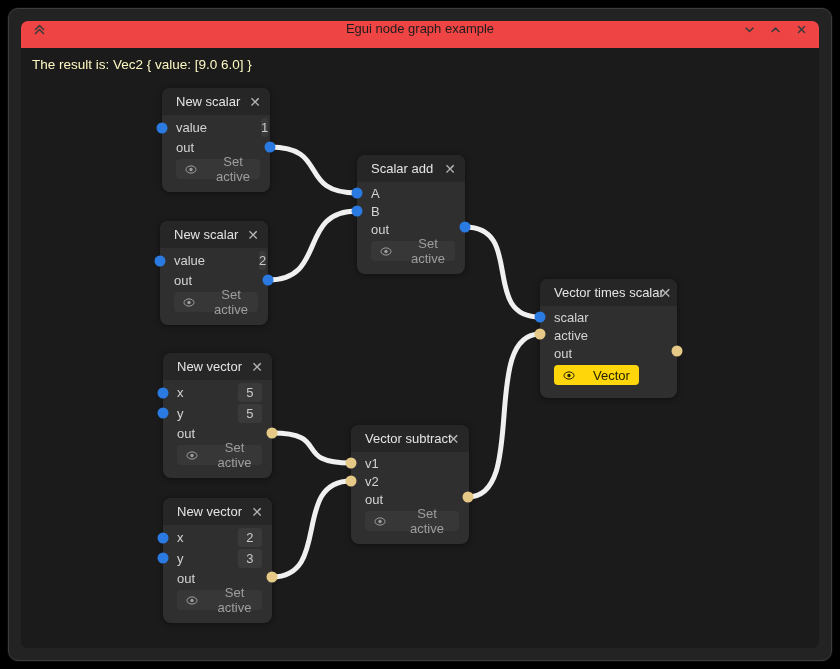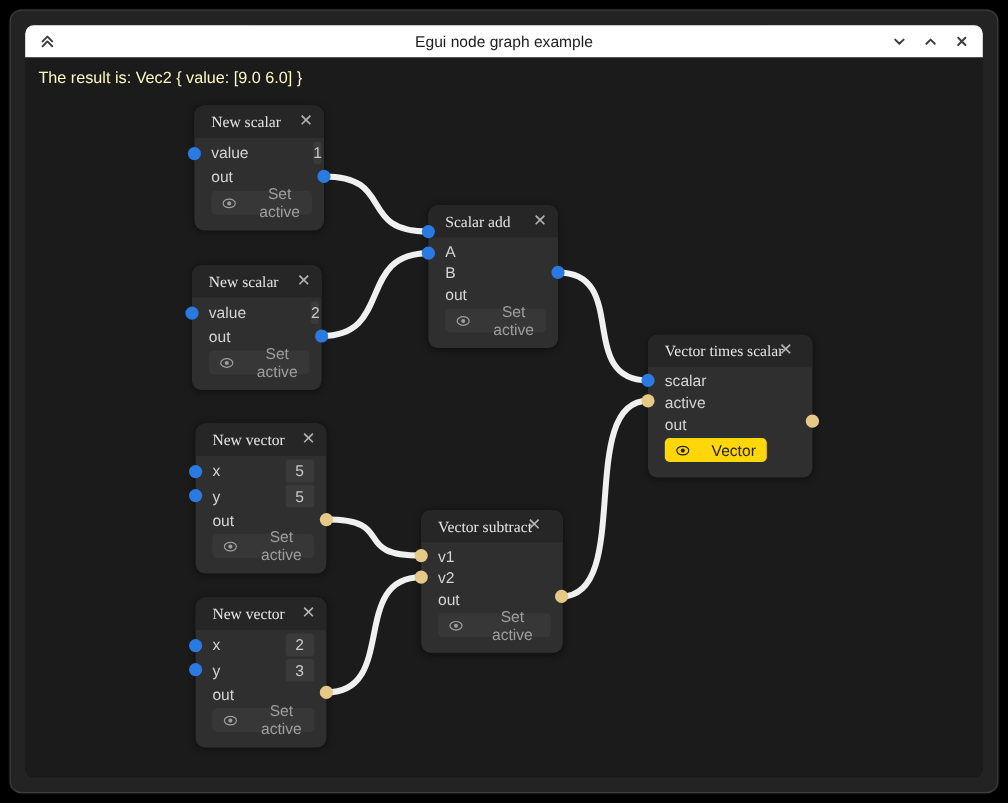--- a/index.html
+++ b/index.html
@@ -9,22 +9,22 @@
     -webkit-font-smoothing:antialiased;
   }
   
   .window{
     position:absolute;left:8px;top:8px;width:822px;height:651px;
     background:#232323;border:1px solid #3d3d3d;border-radius:10px;
     box-shadow:0 0 0 1px #0a0a0a, 0 4px 14px rgba(0,0,0,.6);
   }
   .titlebar{
     position:absolute;left:12px;top:12px;right:12px;height:27px;
-    background:#ffffff;border-radius:7px 7px 0 0;
-    display:flex;align-items:center;
+    background:#ef4444;border-radius:7px 7px 0 0;
+    display:flex;align-items:flex-start;
   }
   .titlebar .title{
     position:absolute;left:0;right:0;text-align:center;
     font-size:13px;color:#1d1d1d;pointer-events:none;
   }
   .tb-icon{width:16px;height:16px;display:flex;align-items:center;justify-content:center;cursor:default;}
   .tb-icon svg{stroke:#3c3c3c;stroke-width:1.6;fill:none;stroke-linecap:round;stroke-linejoin:round;}
   .tb-left{margin-left:10px;z-index:2;}
   .tb-right{margin-left:auto;margin-right:10px;display:flex;gap:10px;z-index:2;}
   .content{
@@ -35,21 +35,21 @@
     position:absolute;left:32px;top:57px;font-size:13.5px;color:#fef9c3;
   }
   
   .node{
     position:absolute;background:#2f2f2f;border-radius:8px;
     box-shadow:0 1px 6px rgba(0,0,0,.45);
     font-size:13px;color:#d9d9d9;
   }
   .node-header{
     background:#262626;border-radius:8px 8px 0 0;height:27px;
-    display:flex;align-items:center;padding:0 9px 0 14px;font-family:Liberation Serif, serif;
+    display:flex;align-items:center;padding:0 9px 0 14px;
   }
   .node-title{color:#e4e4e4;white-space:nowrap;}
   .node-close{
     margin-left:auto;color:#b4b4b4;font-size:14px;line-height:14px;cursor:default;
   }
   .node-body{padding:2px 10px 13px 14px;}
   .row{height:18px;display:flex;align-items:center;gap:44px;}
   .row.has-box{height:21px;}
   .lbl{color:#d4d4d4;white-space:nowrap;}
   .valbox{
@@ -148,21 +148,21 @@
           <svg width="12" height="9" viewBox="0 0 12 9">
             <ellipse cx="6" cy="4.5" rx="5" ry="3.6"></ellipse>
             <circle class="pupil" cx="6" cy="4.5" r="1.7"></circle>
           </svg>
         </span>
       <span>Set active</span>
     </button>
   </div>
 </div>
 
-<div class="node" style="left:357px;top:155px;width:108px;margin-top:16px;">
+<div class="node" style="left:357px;top:155px;width:108px;">
   <div class="node-header">
     <span class="node-title">Scalar add</span>
     <span class="node-close">✕</span>
   </div>
   <div class="node-body">
     <div class="row">
       <span class="lbl">A</span>
     </div>
     <div class="row">
       <span class="lbl">B</span>

